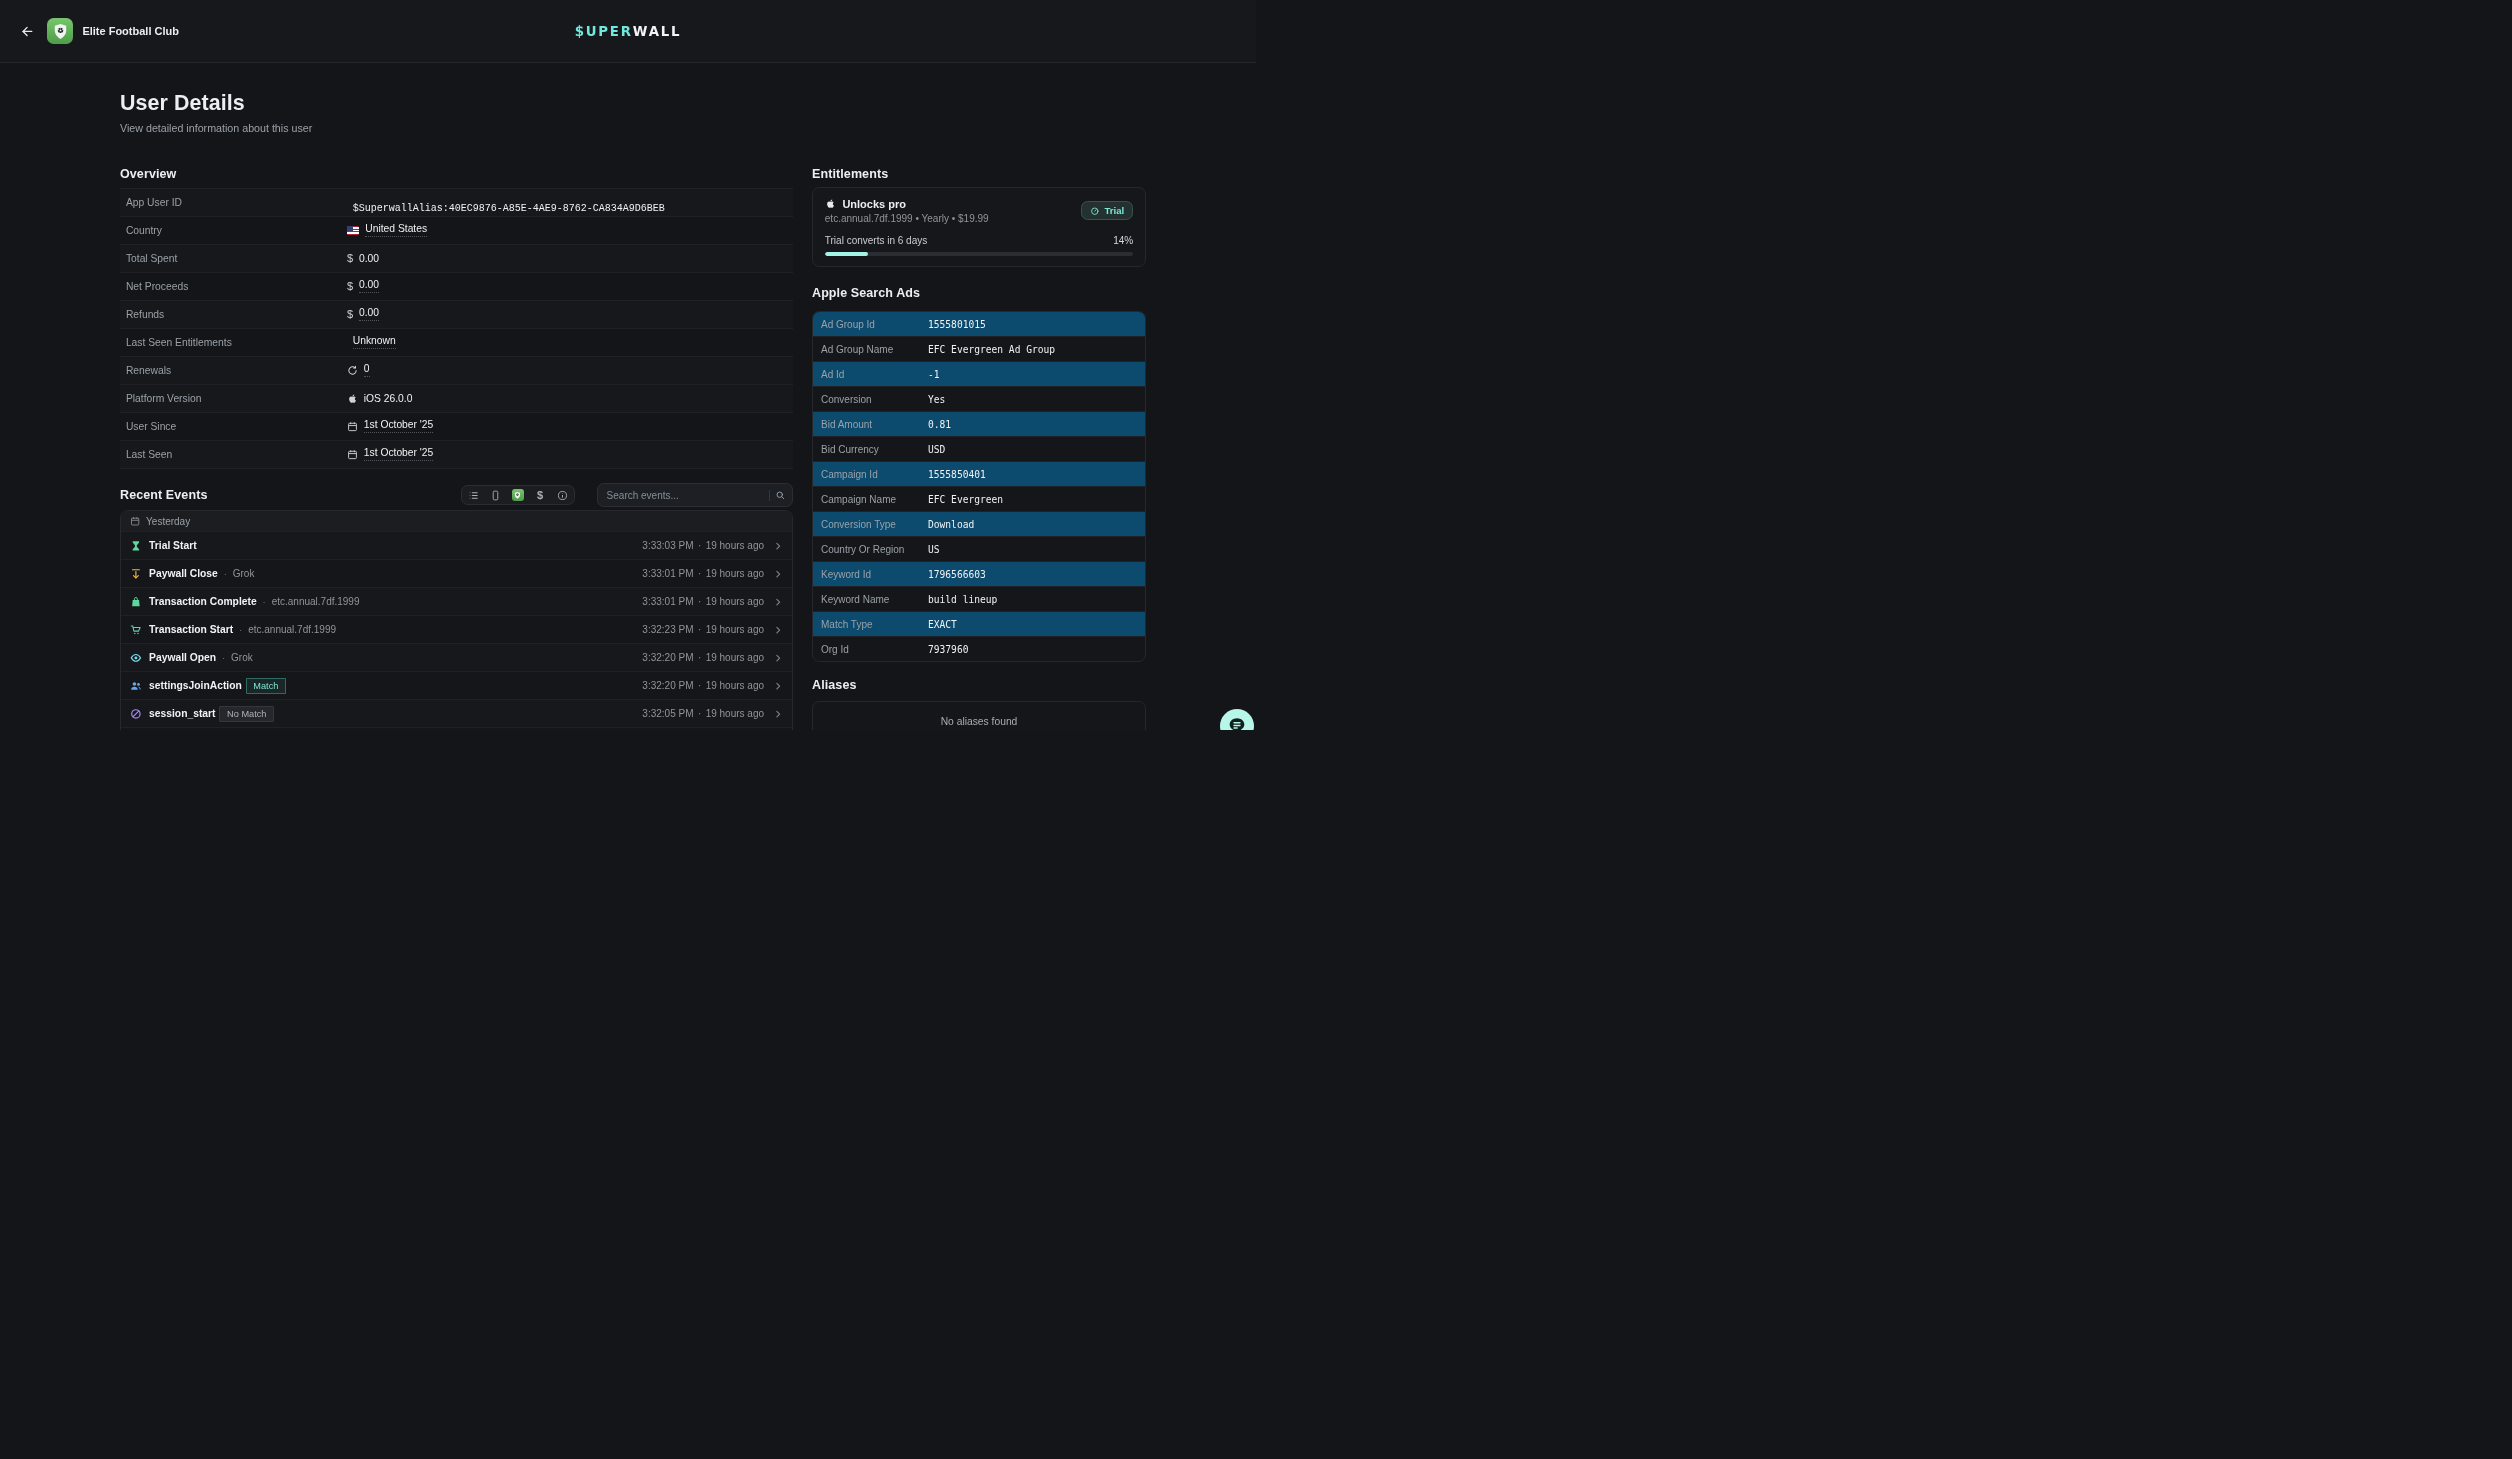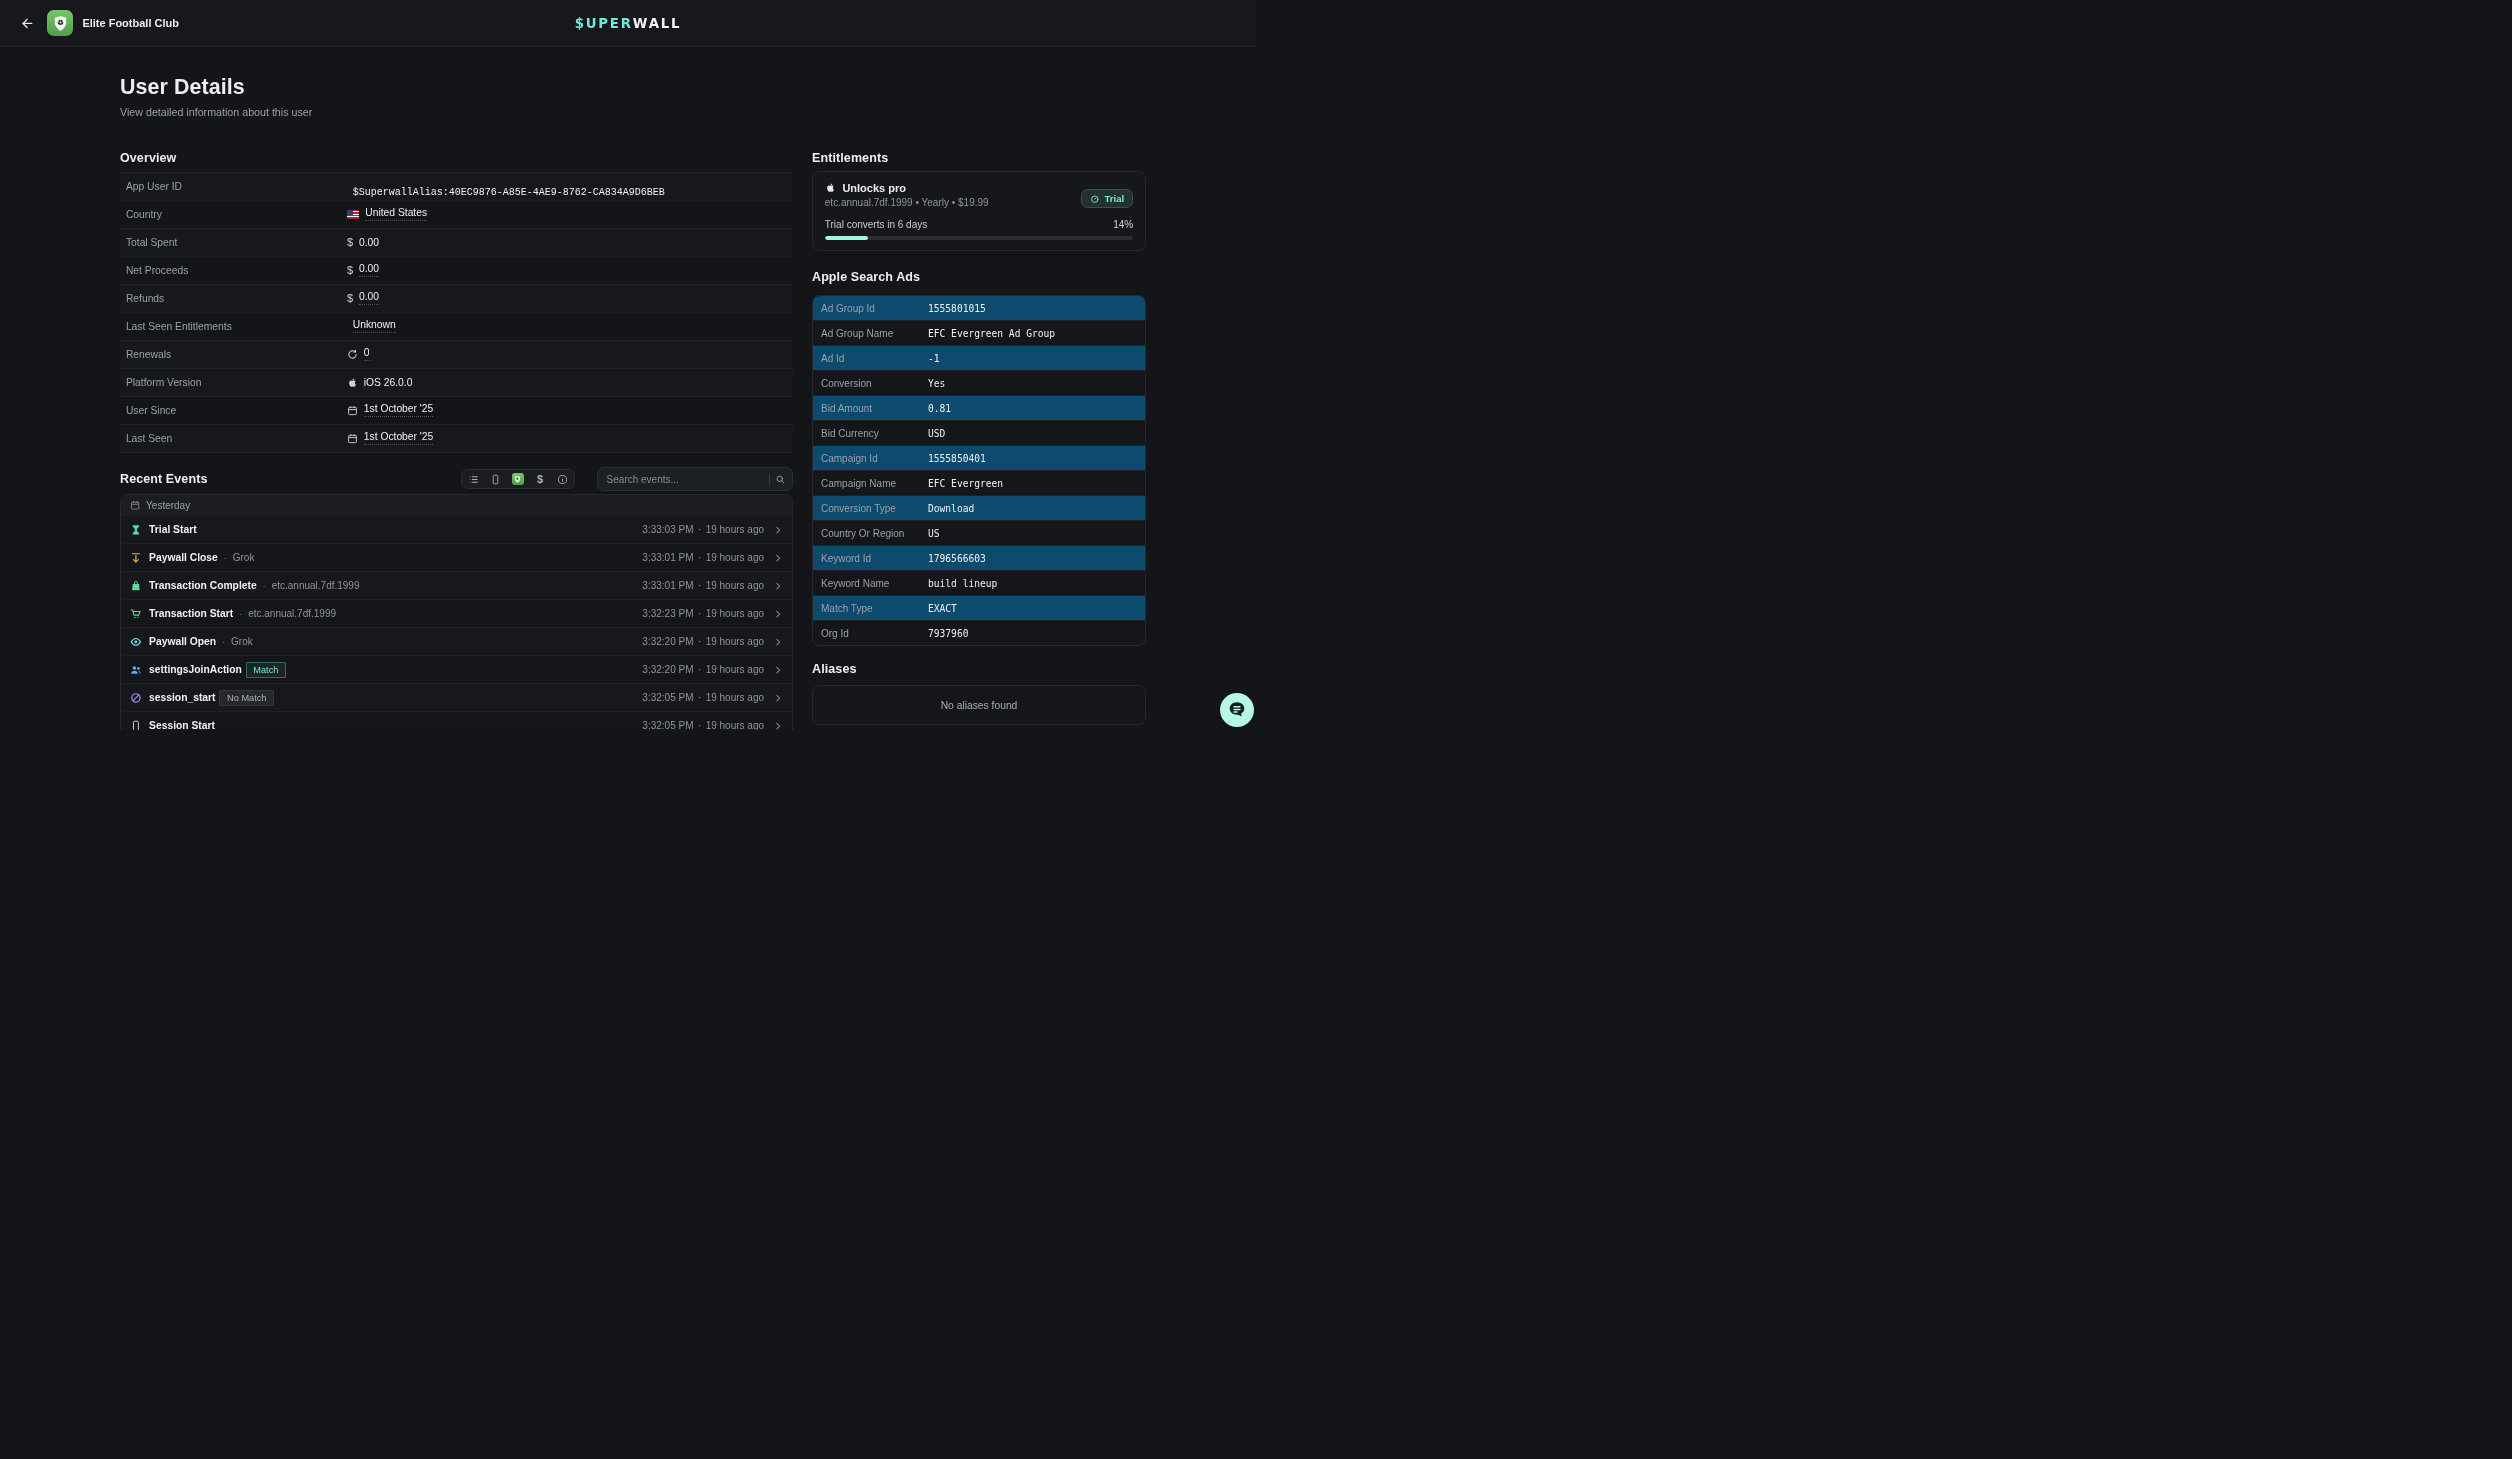--- a/index.html
+++ b/index.html
@@ -6,21 +6,21 @@
   body{
     width:1256px;height:730px;overflow:hidden;position:relative;
     background:#141519;color:#eceef0;
     font-family:"Liberation Sans",sans-serif;
     -webkit-font-smoothing:antialiased;
   }
   .icon svg{width:1em;height:1em;display:block;}
   
   .topbar{
     height:46px;background:#17181c;border-bottom:0.7px solid #24262b;
-    display:flex;align-items:center;padding:0 16px;position:relative;
+    display:flex;align-items:center;padding:8px 16px;position:relative;
   }
   .back{font-size:14.8px;color:#e6e8ea;background:none;border:none;cursor:pointer;
     width:22px;height:22px;display:flex;align-items:center;justify-content:center;}
   .app-icon{
     width:26.6px;height:26.6px;border-radius:6.6px;margin-left:8.9px;
     background:linear-gradient(180deg,#78c66c,#4f9c4b);
     display:flex;align-items:center;justify-content:center;font-size:19px;
   }
   .app-title{margin-left:8.9px;font-size:11px;font-weight:700;}
   .logo{
@@ -79,21 +79,21 @@
   .event-row .esub{color:#8f959b;font-size:10px;white-space:nowrap;}
   .badge{margin-left:4px;font-size:9.2px;padding:1.8px 6.6px;border-radius:1px;
     color:#aeb4ba;background:#25272c;border:0.7px solid #33363b;white-space:nowrap;}
   .badge.badge_match{color:#7ce8d5;background:rgba(94,234,212,.08);border-color:rgba(94,234,212,.35);}
   .event-right{margin-left:auto;display:flex;align-items:center;color:#8f959b;font-size:10px;gap:4.4px;}
   .event-right .chev{font-size:10.3px;color:#7e858c;margin-left:4.4px;display:flex;}
   
   .h-ent{margin-top:104px;}
   .ent-card{margin-top:5.2px;border:0.7px solid #26282d;border-radius:7.4px;background:#16171b;
     padding:9.6px 11.8px 10.3px;box-sizing:border-box;}
-  .ent-top{display:flex;align-items:flex-end;}
+  .ent-top{display:flex;align-items:center;}
   .ent-name-row{display:flex;align-items:center;gap:6.6px;font-size:11px;font-weight:700;}
   .ent-name-row .aicon{font-size:11px;color:#e8eaec;display:flex;}
   .ent-sub{color:#8f959b;font-size:10px;margin-top:3.7px;}
   .trial-badge{margin-left:auto;display:flex;align-items:center;gap:4.4px;color:#7ce8d5;font-size:9.6px;font-weight:700;
     background:#233230;border:0.7px solid #3d514c;border-radius:6.6px;padding:3px 8px;}
   .trial-badge .ticon{font-size:9.6px;display:flex;}
   .ent-progress-row{display:flex;align-items:center;margin-top:11px;font-size:10px;color:#c9ced3;}
   .ent-progress-row .pct{margin-left:auto;color:#d4d8db;}
   .progress-track{margin-top:5.9px;height:3.7px;border-radius:2.2px;background:#2a2d31;overflow:hidden;}
   .progress-fill{height:100%;border-radius:2.2px;background:#a5f3e6;}

